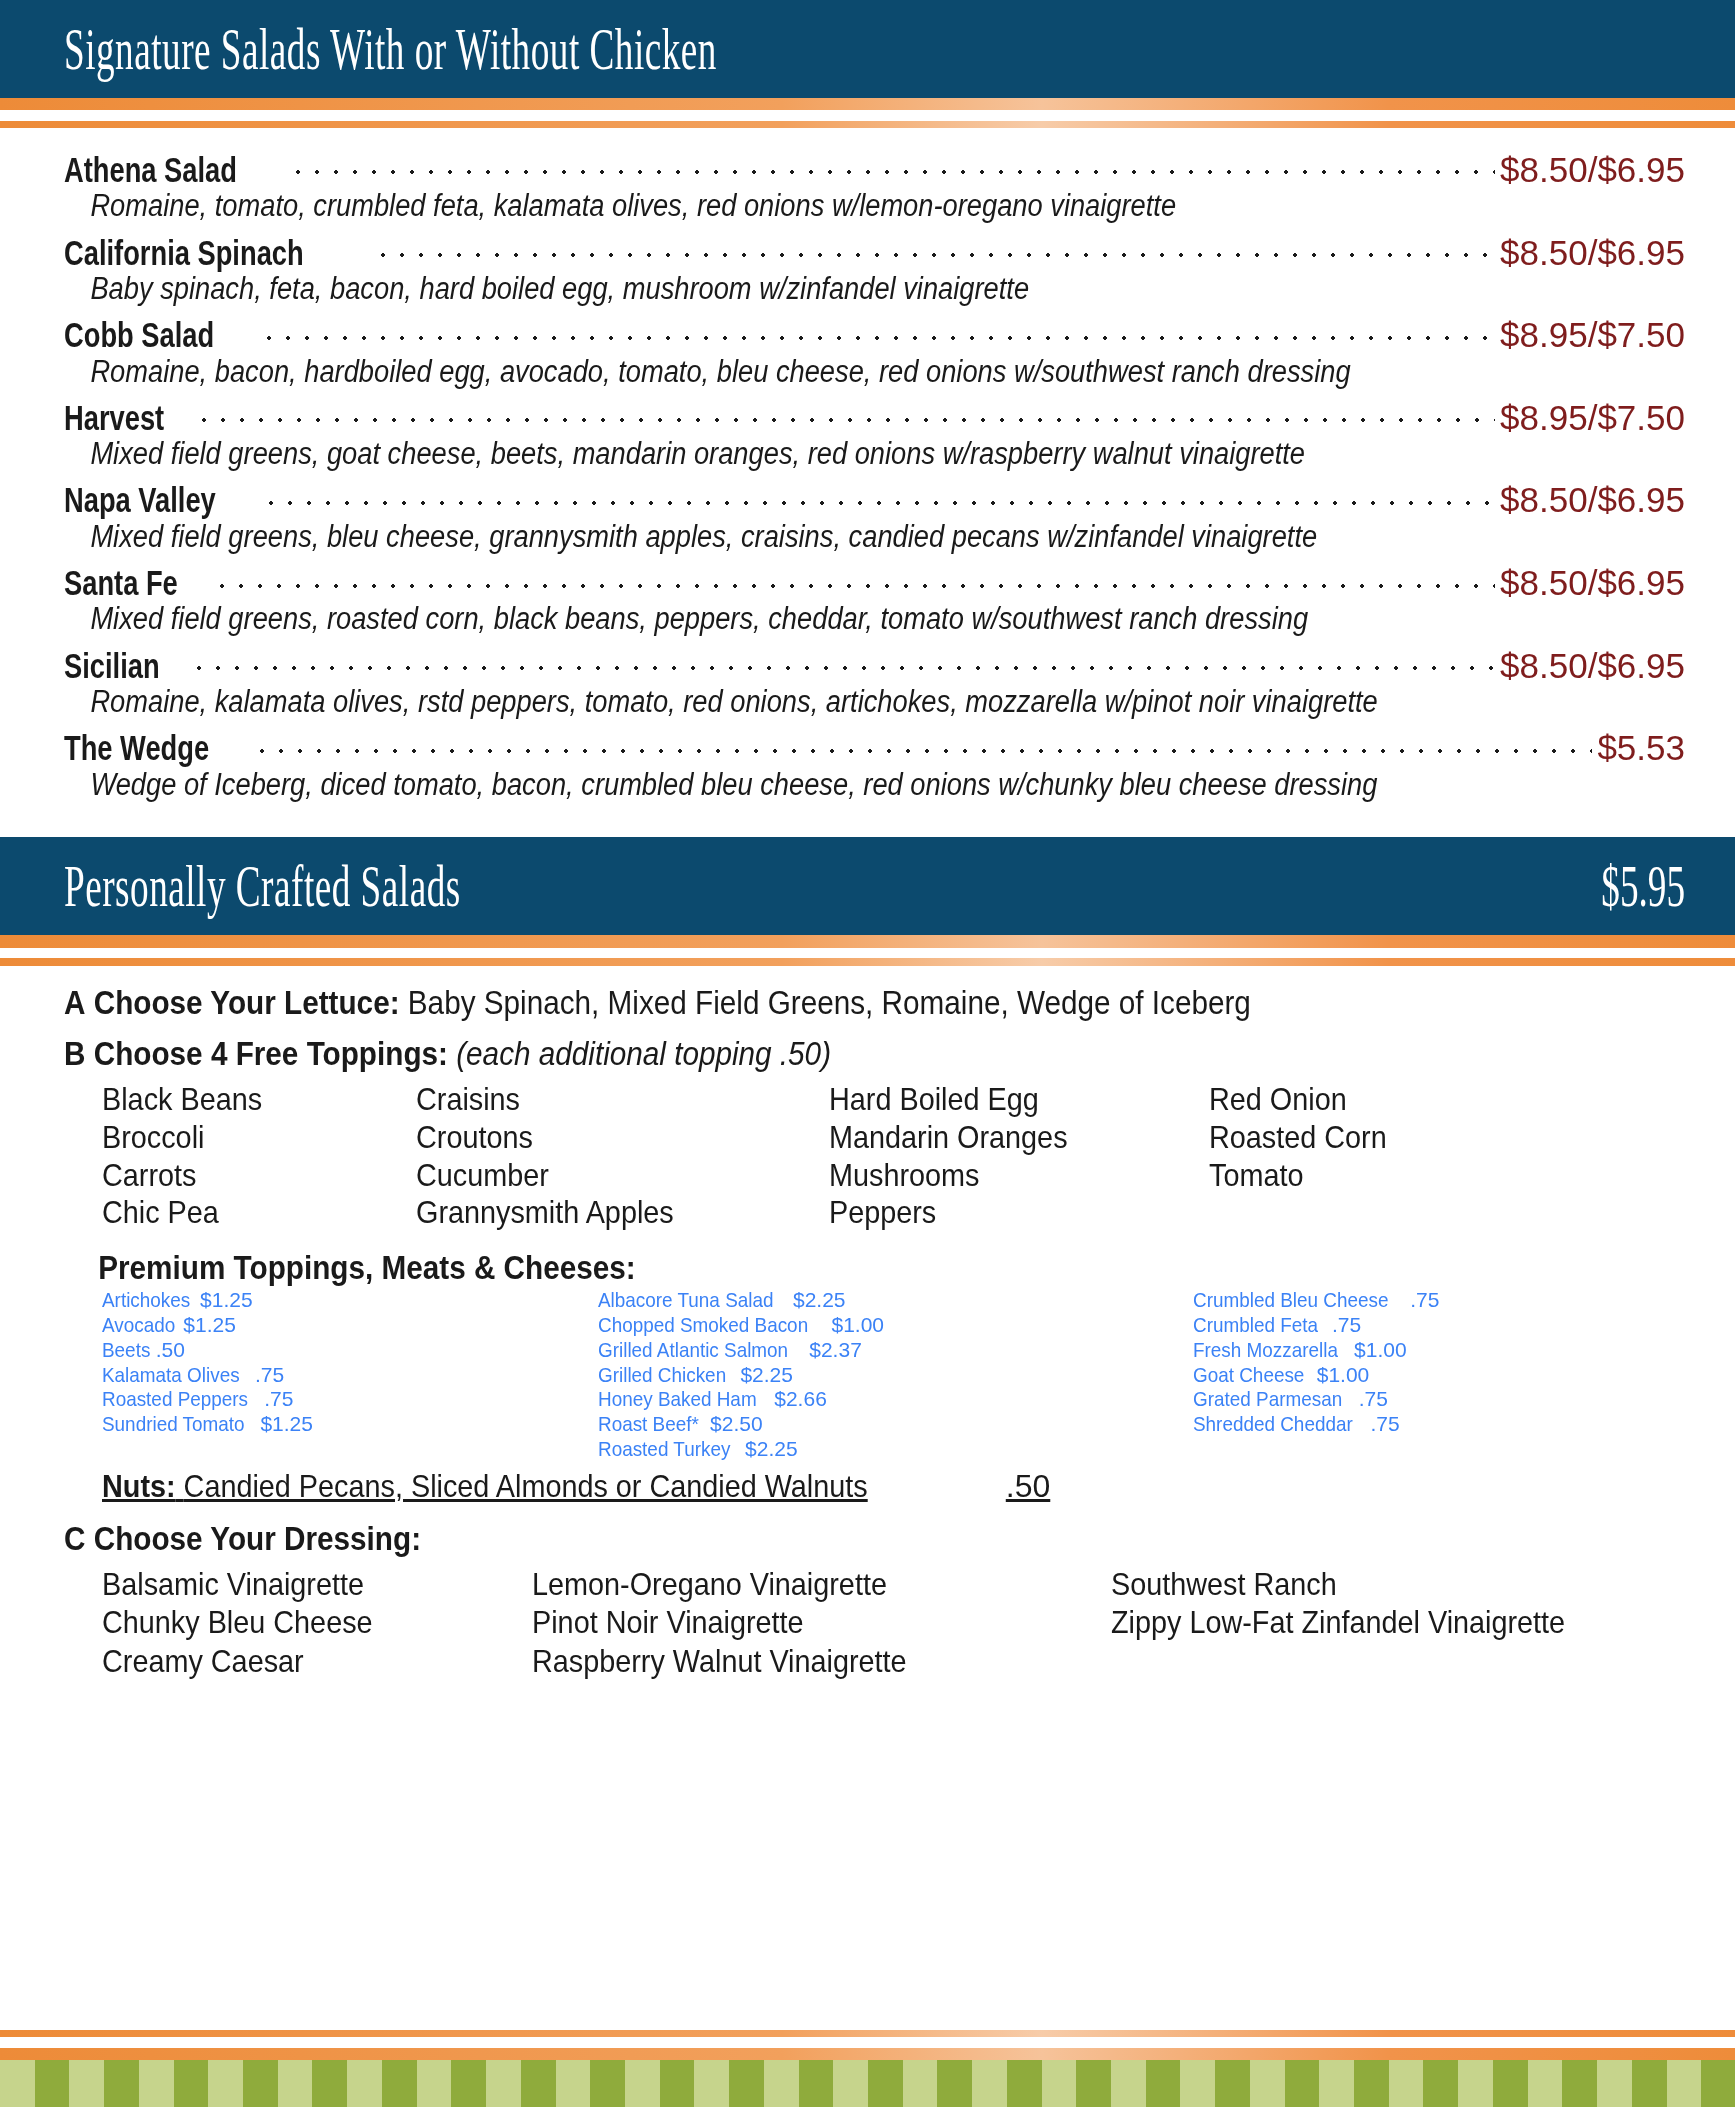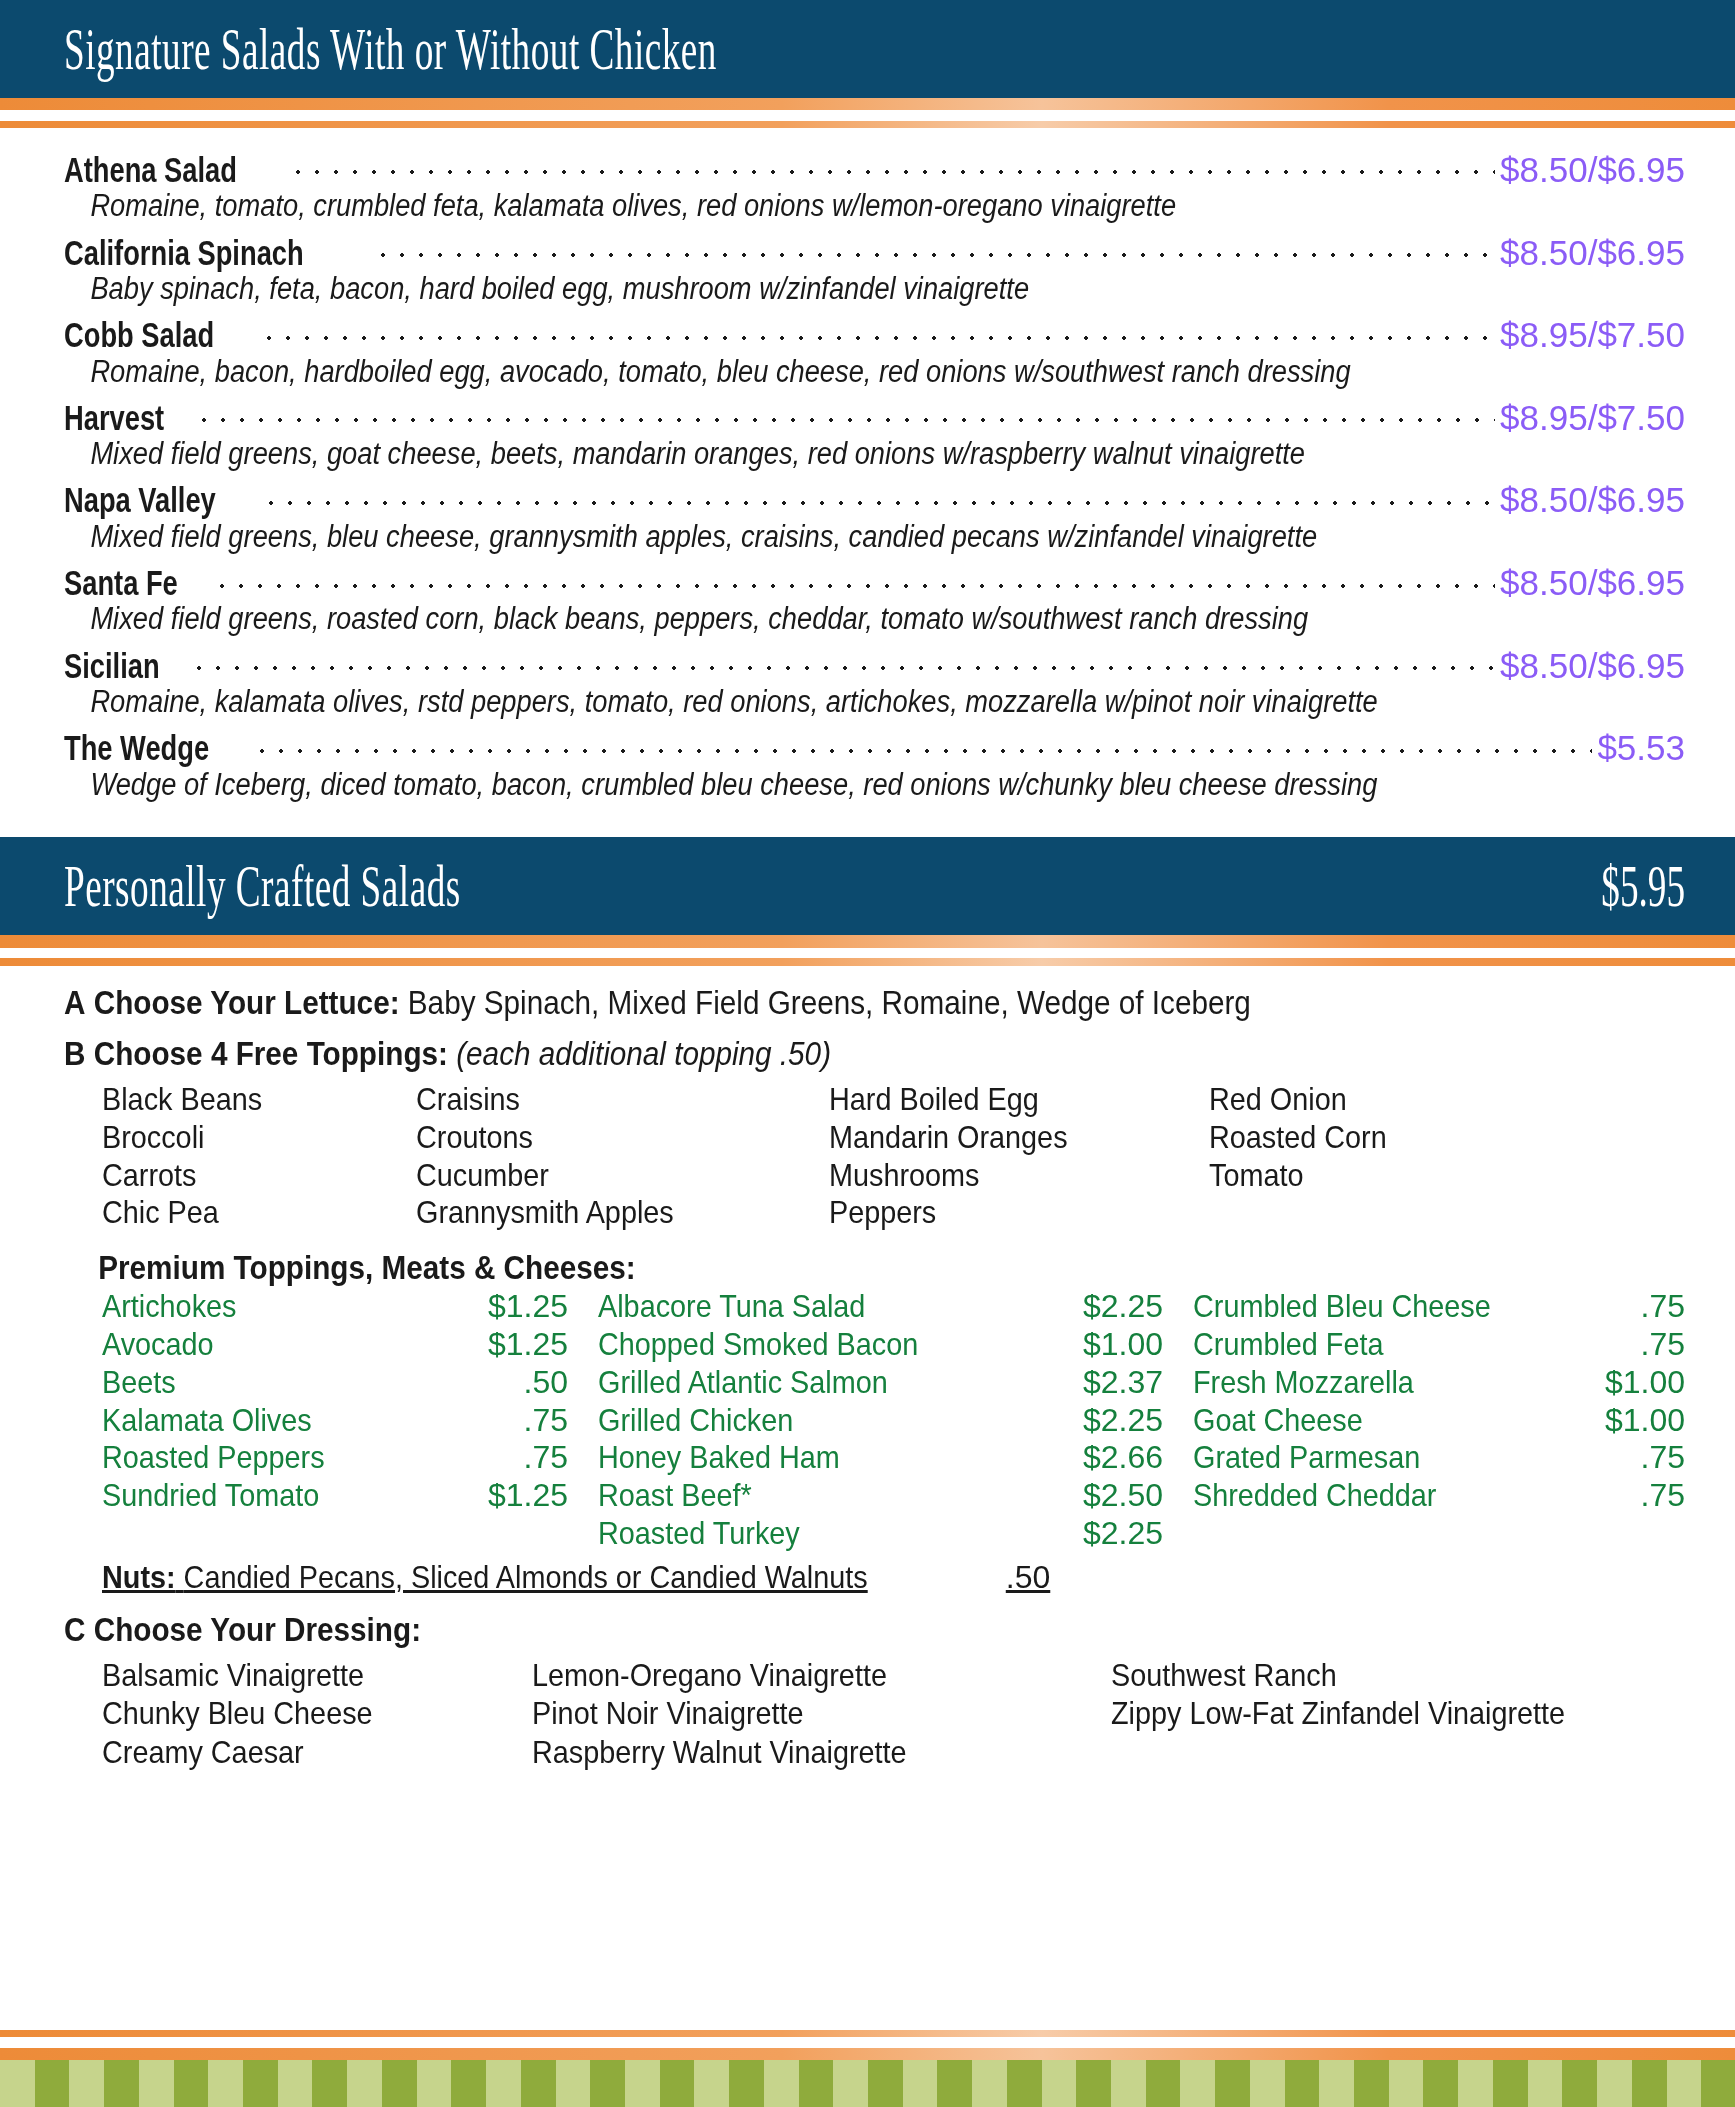--- a/index.html
+++ b/index.html
@@ -85,21 +85,21 @@
     left: 0; right: 0;
     bottom: 7.4px;
     height: 4.1px;
     background-image: radial-gradient(circle at 2.1px 2.1px, #1a1a1a 1.8px, transparent 2px);
     background-size: 19px 4.1px;
     background-repeat: repeat-x;
   }
   .salad-price {
     font-family: "Liberation Sans", sans-serif;
     font-size: 35px;
-    color: #8b5cf6;
+    color: #7f1d1d;
     flex: 0 0 auto;
     white-space: nowrap;
   }
   .salad-desc {
     font-family: "Liberation Sans", sans-serif;
     font-style: italic;
     font-size: 31px;
     color: #1a1a1a;
     padding-left: 30px;
     margin-top: -1.7px;
@@ -152,23 +152,22 @@
     white-space: nowrap;
   }
   .premium-cols {
     display: grid;
     grid-template-columns: 496px 595px 1fr;
     padding-left: 38px;
   }
   .pcol { display: flex; flex-direction: column; }
   .prow {
     display: flex;
-    justify-content: space-between;
-    font-size: 32px;
-    color: #15803d;
+    font-size: 21px;
+    color: #3b82f6;
     line-height: 1.18;
     white-space: nowrap;
     padding-right: 30px;
   }
   .prow .pname { transform: scaleX(0.9); transform-origin: left center; }
   .prow .pprice { flex: 0 0 auto; }
   .pcol3 .prow { padding-right: 0; }
 
   .nuts-line {
     display: flex;

